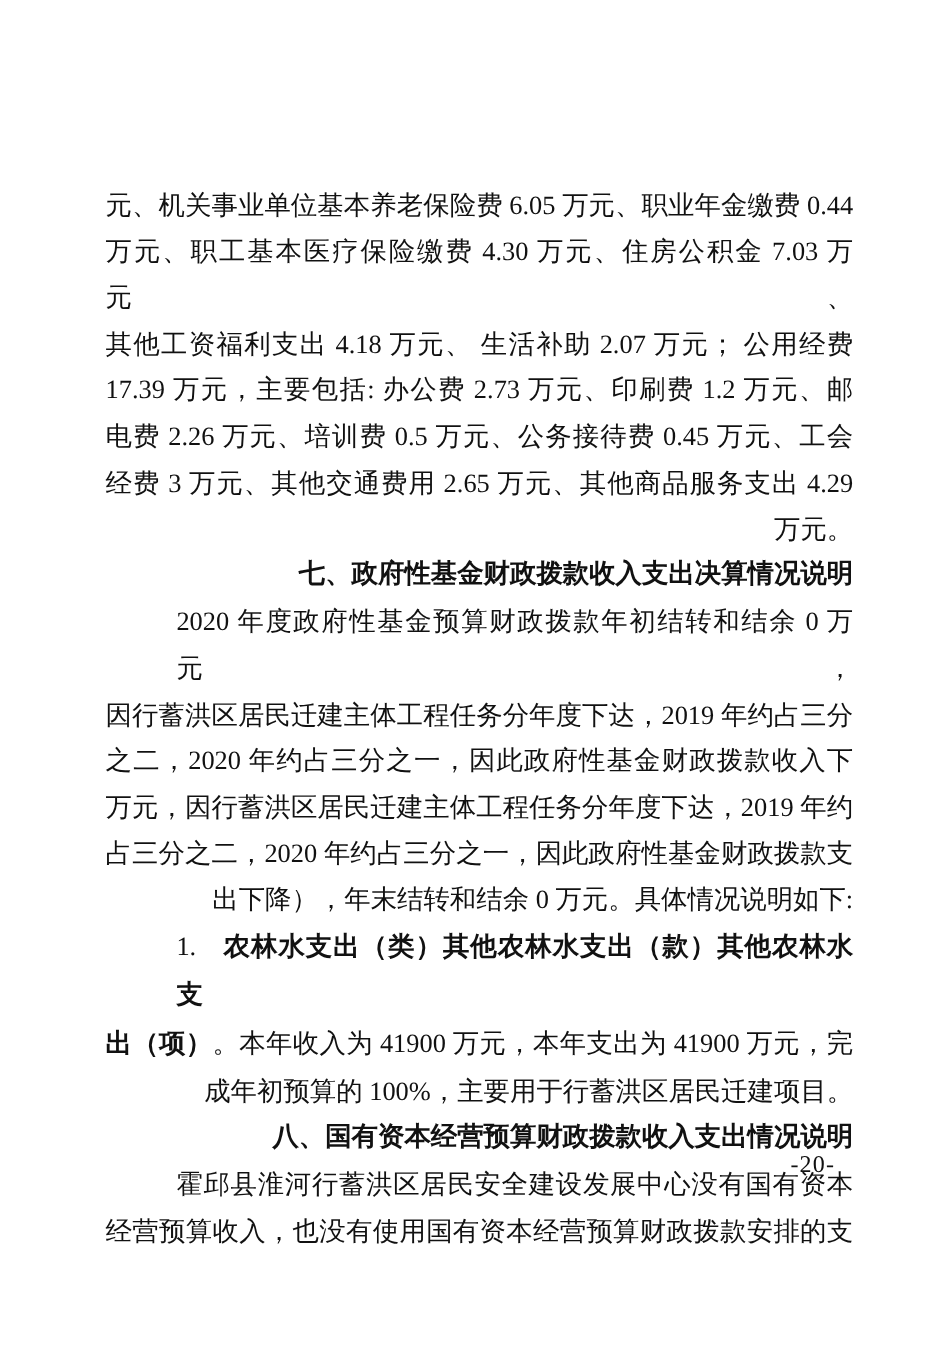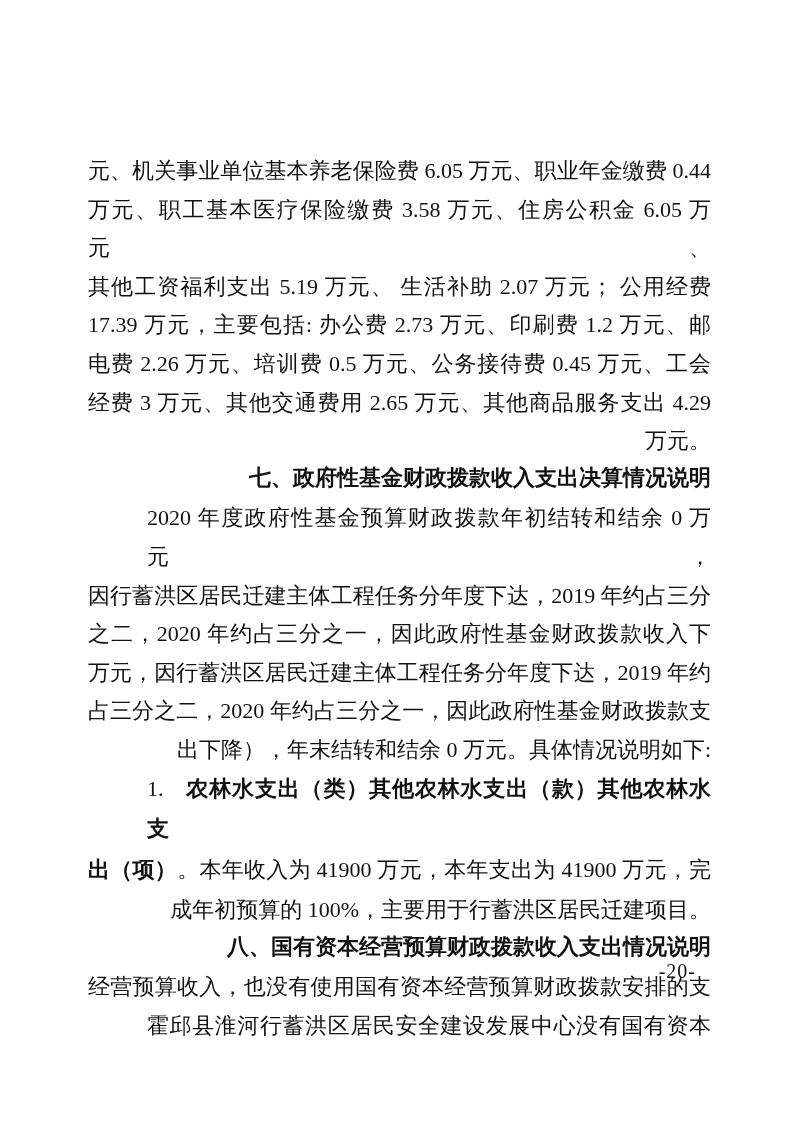--- a/index.html
+++ b/index.html
@@ -57,22 +57,22 @@
     font-family: Liberation Serif, serif;
   }
 </style>
 </head>
 <body>
 
 <div class="page" style="background: rgb(255, 255, 255); color: rgb(17, 17, 17);">
   <div class="content">
       <div class="block">
         <div class="line fill"><span>元、机关事业单位基本养老保险费 6.05 万元、职业年金缴费 0.44</span></div>
-        <div class="line fill"><span>万元、职工基本医疗保险缴费 3.58 万元、住房公积金 6.05 万元、</span></div>
-        <div class="line fill"><span>其他工资福利支出 5.19 万元、 生活补助 2.07 万元； 公用经费</span></div>
+        <div class="line fill"><span>万元、职工基本医疗保险缴费 4.30 万元、住房公积金 7.03 万元、</span></div>
+        <div class="line fill"><span>其他工资福利支出 4.18 万元、 生活补助 2.07 万元； 公用经费</span></div>
         <div class="line fill"><span>17.39 万元，主要包括: 办公费 2.73 万元、印刷费 1.2 万元、邮</span></div>
         <div class="line fill"><span>电费 2.26 万元、培训费 0.5 万元、公务接待费 0.45 万元、工会</span></div>
         <div class="line fill"><span>经费 3 万元、其他交通费用 2.65 万元、其他商品服务支出 4.29</span></div>
         <div class="line"><span>万元。</span></div>
       </div>
       <div class="block">
         <div class="line indent bold"><span>七、政府性基金财政拨款收入支出决算情况说明</span></div>
       </div>
       <div class="block">
         <div class="line fill indent"><span>2020 年度政府性基金预算财政拨款年初结转和结余 0 万元，</span></div>
@@ -84,18 +84,18 @@
       </div>
       <div class="block">
         <div class="line fill indent"><span class="item-num">1.</span><span class="bold">农林水支出（类）其他农林水支出（款）其他农林水支</span></div>
         <div class="line fill"><span class="bold">出（项）</span><span>。本年收入为 41900 万元，本年支出为 41900 万元，完</span></div>
         <div class="line"><span>成年初预算的 100%，主要用于行蓄洪区居民迁建项目。</span></div>
       </div>
       <div class="block">
         <div class="line indent bold"><span>八、国有资本经营预算财政拨款收入支出情况说明</span></div>
       </div>
       <div class="block">
+        <div class="line fill indent"><span>霍邱县淮河行蓄洪区居民安全建设发展中心没有国有资本</span></div>
         <div class="line fill"><span>经营预算收入，也没有使用国有资本经营预算财政拨款安排的支</span></div>
-        <div class="line fill indent"><span>霍邱县淮河行蓄洪区居民安全建设发展中心没有国有资本</span></div>
       </div>
     </div>
   <div class="page-number">-20-</div>
 </div>
 
 </body></html>

